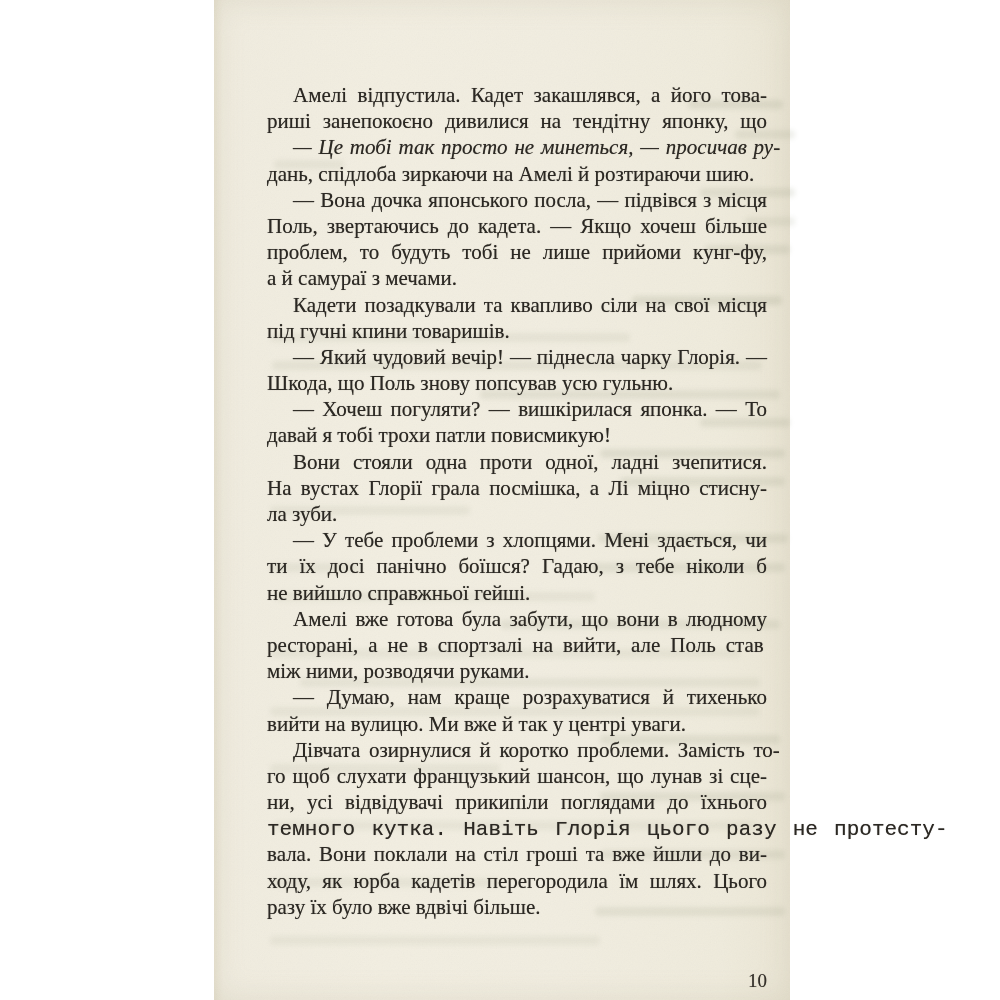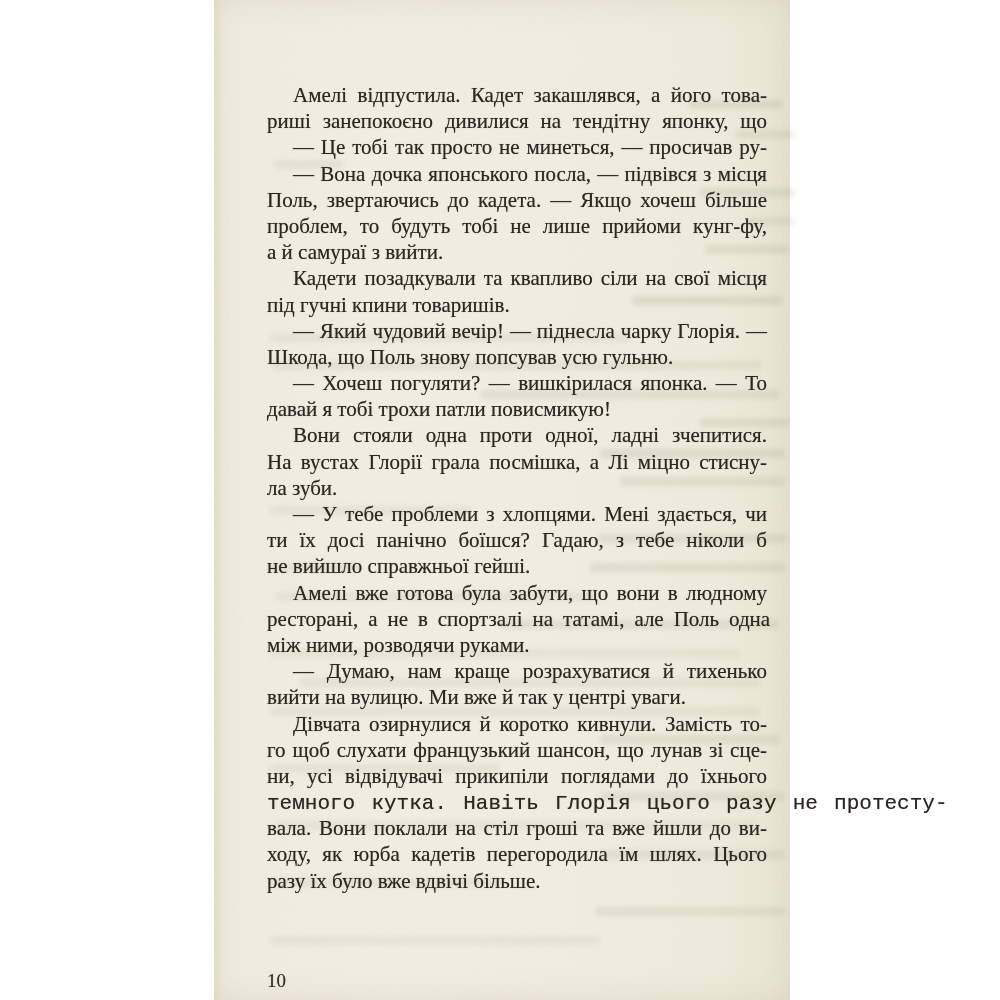--- a/index.html
+++ b/index.html
@@ -50,21 +50,21 @@
     font-family: "Liberation Serif", "DejaVu Serif", serif;
     font-size: 21px;
     color: #2b2823;
     text-shadow: 0 0 0.7px rgba(58,54,46,0.62);
   }
   .line.indent { padding-left: 26px; }
   .pagenum {
     position: absolute;
     left: 53px; top: 970px;
     width: 500px;
-    text-align: left;
+    text-align: right;
     font-family: "Liberation Serif", "DejaVu Serif", serif;
     font-size: 19px;
     line-height: 22px;
     color: #34302a;
     text-shadow: 0 0 0.7px rgba(58,54,46,0.55);
   }
 </style>
 </head>
 <body>
 
@@ -105,43 +105,44 @@
     <svg class="noise" width="576" height="1000">
       <filter id="paperNoise">
         <feTurbulence type="fractalNoise" baseFrequency="0.85" numOctaves="2" result="t"></feTurbulence>
         <feColorMatrix in="t" type="saturate" values="0"></feColorMatrix>
       </filter>
       <rect width="576" height="1000" filter="url(#paperNoise)" opacity="0.05"></rect>
     </svg>
     <div class="textblock">
         <div class="line indent"><span style="word-spacing: 5.17px;">Амелі відпустила. Кадет закашлявся, а його това-</span></div>
         <div class="line"><span style="word-spacing: 6.68px;">риші занепокоєно дивилися на тендітну японку, що</span></div>
-        <div class="line indent"><span style="word-spacing: 1.6px;">— Це тобі так просто не минеться, — просичав ру-</span></div>
+        <div class="line indent"><span style="word-spacing: 1.6px; font-style: italic;">— Це тобі так просто не минеться, — просичав ру-</span></div>
+        <div class="line"><span>дань, спідлоба зиркаючи на Амелі й розтираючи шию.</span></div>
         <div class="line indent"><span style="word-spacing: 1.03px;">— Вона дочка японського посла, — підвівся з місця</span></div>
         <div class="line"><span style="word-spacing: 3.79px; text-align: right;">Поль, звертаючись до кадета. — Якщо хочеш більше</span></div>
         <div class="line"><span style="word-spacing: 6.8px;">проблем, то будуть тобі не лише прийоми кунг-фу,</span></div>
-        <div class="line"><span>а й самураї з вийти.</span></div>
+        <div class="line"><span>а й самураї з мечами.</span></div>
         <div class="line indent"><span style="word-spacing: 2.77px;">Кадети позадкували та квапливо сіли на свої місця</span></div>
         <div class="line"><span>під гучні кпини товаришів.</span></div>
         <div class="line indent"><span style="word-spacing: 0.62px;">— Який чудовий вечір! — піднесла чарку Глорія. —</span></div>
         <div class="line"><span>Шкода, що Поль знову попсував усю гульню.</span></div>
         <div class="line indent"><span style="word-spacing: 3.12px;">— Хочеш погуляти? — вишкірилася японка. — То</span></div>
         <div class="line"><span>давай я тобі трохи патли повисмикую!</span></div>
         <div class="line indent"><span style="word-spacing: 7.74px;">Вони стояли одна проти одної, ладні зчепитися.</span></div>
         <div class="line"><span style="word-spacing: 4.06px;">На вустах Глорії грала посмішка, а Лі міцно стисну-</span></div>
         <div class="line"><span>ла зуби.</span></div>
         <div class="line indent"><span style="word-spacing: 2.87px;">— У тебе проблеми з хлопцями. Мені здається, чи</span></div>
         <div class="line"><span style="word-spacing: 6.72px;">ти їх досі панічно боїшся? Гадаю, з тебе ніколи б</span></div>
         <div class="line"><span>не вийшло справжньої гейші.</span></div>
         <div class="line indent"><span style="word-spacing: 3.15px;">Амелі вже готова була забути, що вони в людному</span></div>
-        <div class="line"><span style="word-spacing: 4.7px;">ресторані, а не в спортзалі на татамі, але Поль одна</span></div>
+        <div class="line"><span style="word-spacing: 4.7px;">ресторані, а не в спортзалі на вийти, але Поль став</span></div>
         <div class="line"><span>між ними, розводячи руками.</span></div>
         <div class="line indent"><span style="word-spacing: 7.61px;">— Думаю, нам краще розрахуватися й тихенько</span></div>
         <div class="line"><span>вийти на вулицю. Ми вже й так у центрі уваги.</span></div>
-        <div class="line indent"><span style="word-spacing: 3.35px;">Дівчата озирнулися й коротко кивнули. Замість то-</span></div>
+        <div class="line indent"><span style="word-spacing: 3.35px;">Дівчата озирнулися й коротко проблеми. Замість то-</span></div>
         <div class="line"><span style="word-spacing: 1.65px;">го щоб слухати французький шансон, що лунав зі сце-</span></div>
         <div class="line"><span style="word-spacing: 7.11px;">ни, усі відвідувачі прикипіли поглядами до їхнього</span></div>
         <div class="line"><span style="word-spacing: 3.6px; font-family: Liberation Mono, monospace;">темного кутка. Навіть Глорія цього разу не протесту-</span></div>
         <div class="line"><span style="word-spacing: 2.56px;">вала. Вони поклали на стіл гроші та вже йшли до ви-</span></div>
         <div class="line"><span style="word-spacing: 6.15px;">ходу, як юрба кадетів перегородила їм шлях. Цього</span></div>
         <div class="line"><span>разу їх було вже вдвічі більше.</span></div>
       </div>
     <div class="pagenum">10</div>
   </div>
 </div>

